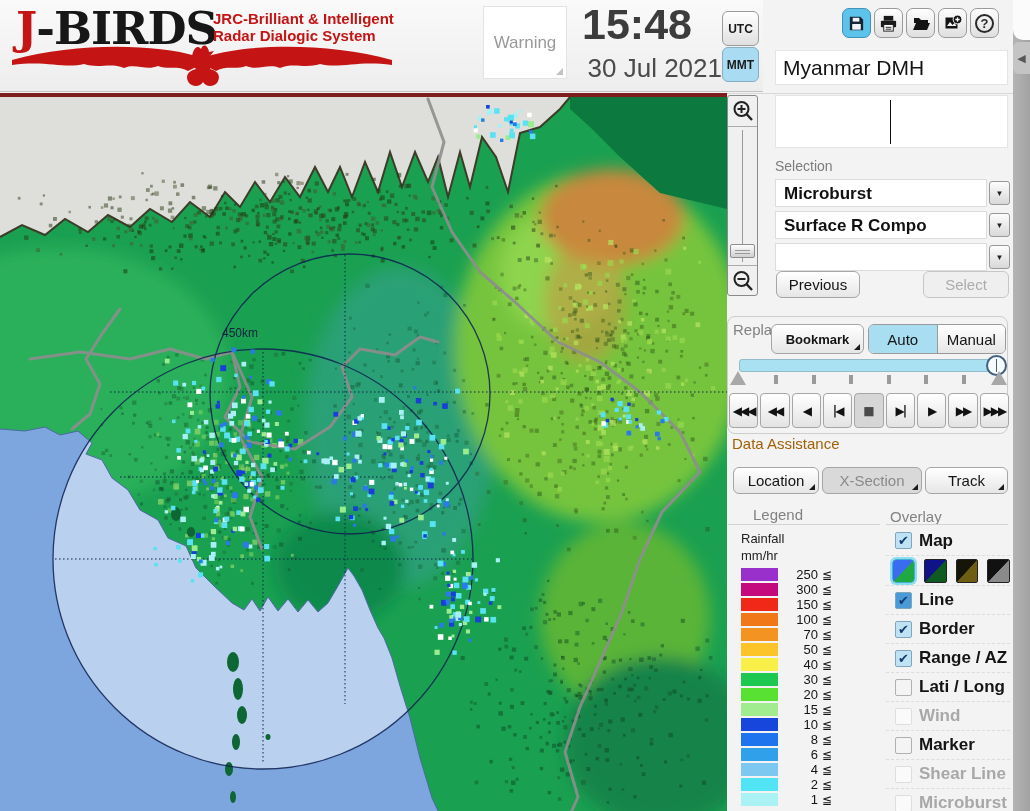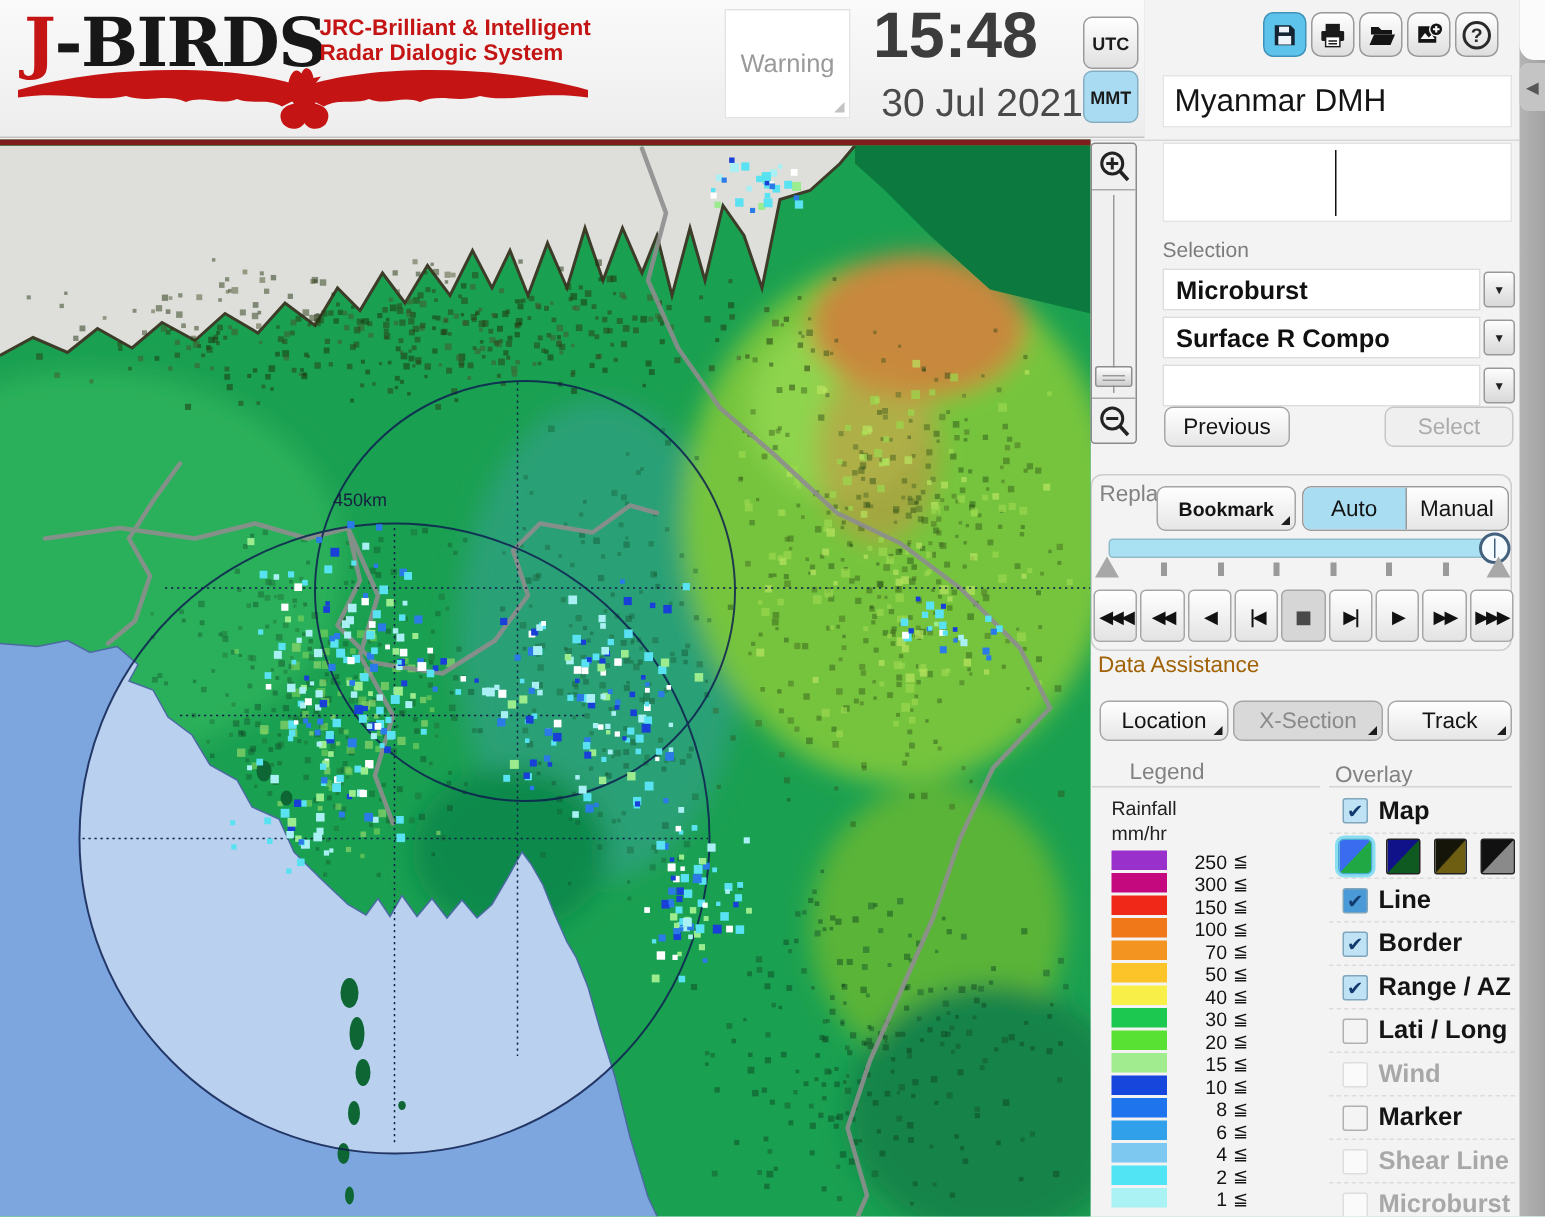--- a/index.html
+++ b/index.html
@@ -63,21 +63,21 @@
   #btn-xsection{left:822px;top:467px;width:100px;background:#d9d9d9;color:#8a8a8a;}
   #btn-track{left:925px;top:467px;width:83px;}
   .pushbtn .grip{border-bottom-color:#1c1c1c;border-left-width:6px;border-bottom-width:6px;}
 
   
   #legend-label{left:733px;top:506px;font-size:15px;color:#828282;margin-left:20px;}
   #legend-hr{left:728px;top:524px;width:152px;height:1px;background:#d2d2d2;}
   #legend-unit1{left:741px;top:531px;font-size:13px;color:#222;}
   #legend-unit2{left:741px;top:548px;font-size:13px;color:#222;}
   #legend-items{left:741px;top:567px;width:110px;}
-  .lg-row{display:flex;align-items:flex-start;height:15px;}
+  .lg-row{display:flex;align-items:center;height:15px;}
   .lg-sw{width:37px;height:13px;}
   .lg-val{width:40px;text-align:right;font-size:13px;color:#141414;}
   .lg-lte{margin-left:4px;font-size:12px;color:#141414;}
 
   
   #overlay-label{left:890px;top:508px;font-size:15px;color:#828282;}
   #overlay-hr{left:886px;top:524px;width:122px;height:1px;background:#d2d2d2;}
   #overlay-items{left:886px;top:526px;width:124px;}
   .ov-row{height:29px;display:flex;align-items:center;padding-left:9px;box-sizing:border-box;}
   .ov-row.sep{border-top:1px dashed #dcdcdc;}

